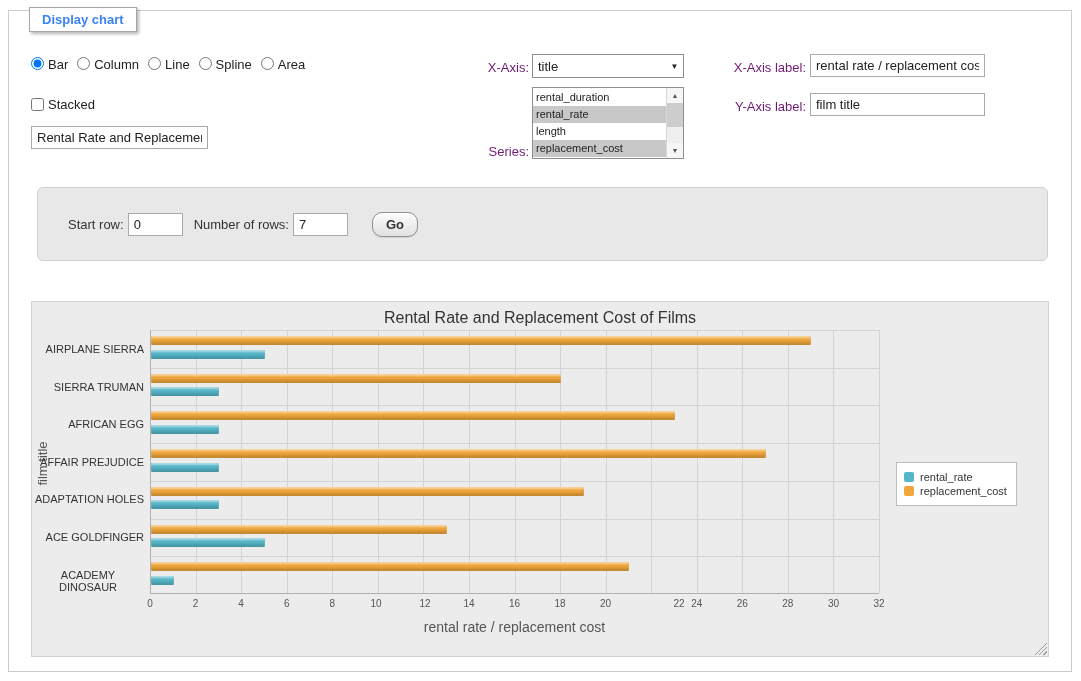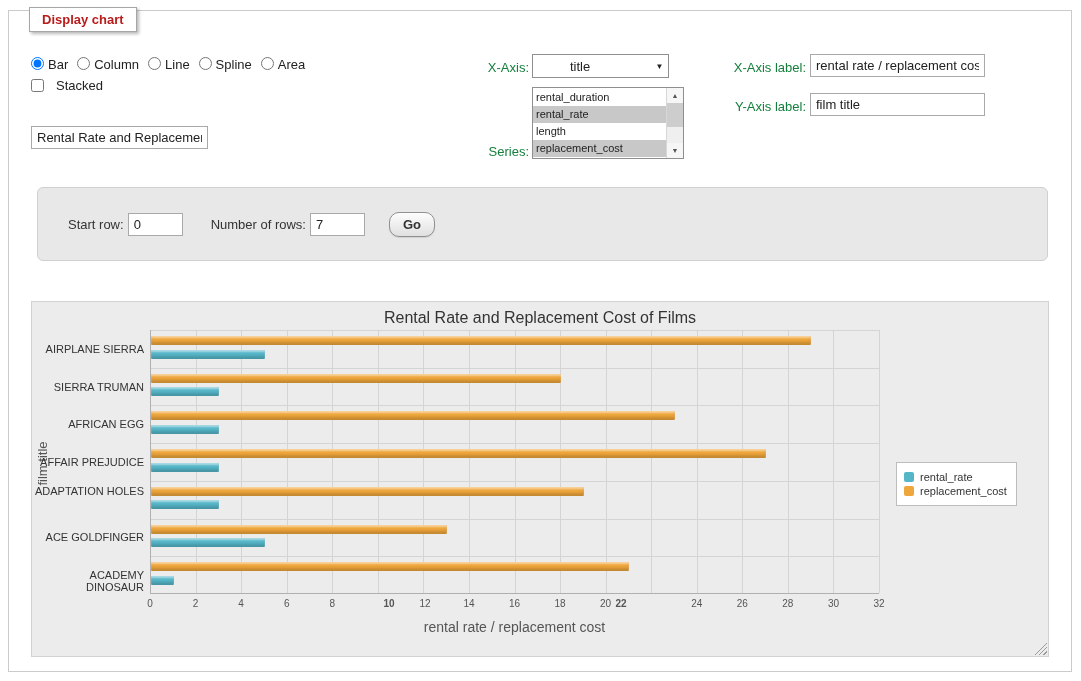--- a/index.html
+++ b/index.html
@@ -9,40 +9,40 @@
     background:#fff; color:#222;
     font-family:"Liberation Sans", sans-serif; font-size:13px;
   }
   .frame {
     position:absolute; left:8px; top:10px; width:1064px; height:662px;
     border:1px solid #cbcbcb; background:#fff;
   }
   .legend-tab {
     position:absolute; left:20px; top:-4px; background:#fff;
     border:1px solid #a6a6a6; box-shadow:2px 2px 3px rgba(0,0,0,0.28);
-    padding:4px 12px; font-weight:bold; font-size:13px; color:#b91c1c; z-index:5;
+    padding:4px 12px; font-weight:bold; font-size:13px; color:#3b82f6; z-index:5;
   }
   
   .radio-row { position:absolute; left:22px; top:46px; display:flex; align-items:center; }
   .radio-row label { display:inline-flex; align-items:flex-start; margin-right:9px; cursor:pointer; }
   input[type=radio], input[type=checkbox] { margin:0 4px 0 0; }
-  .stacked-row { position:absolute; left:22px; top:67px; display:inline-flex; align-items:center; cursor:pointer;gap:8px; }
+  .stacked-row { position:absolute; left:22px; top:86px; display:inline-flex; align-items:center; cursor:pointer; }
   input[type=text] {
     border:1px solid #a9a9a9; height:23px; padding:2px 5px; background:#fff;
     font-family:"Liberation Sans",sans-serif; font-size:13px; color:#222;
   }
   .title-input { position:absolute; left:22px; top:115px; width:177px; }
-  .lbl { position:absolute; color:#15803d; }
+  .lbl { position:absolute; color:#701a75; }
   .lbl-xaxis       { left:420px; top:49px;  width:100px; text-align:right; }
   .lbl-series      { left:420px; top:133px; width:100px; text-align:right; }
   .lbl-xaxislabel  { left:640px; top:49px;  width:157px; text-align:right; }
   .lbl-yaxislabel  { left:640px; top:88px;  width:157px; text-align:right; }
   .select-box {
-    position:absolute; left:523px; top:43px; width:137px; height:24px;
-    border:1px solid #8f8f8f; background:#fff; display:flex; align-items:center; cursor:default;padding-left:32px;
+    position:absolute; left:523px; top:43px; width:152px; height:24px;
+    border:1px solid #8f8f8f; background:#fff; display:flex; align-items:center; cursor:default;
   }
   .select-text { flex:1; padding:0 5px; overflow:hidden; white-space:nowrap; }
   .select-arrow { width:17px; text-align:center; font-size:8px; color:#222; }
   .series-list {
     position:absolute; left:523px; top:76px; width:152px; height:72px;
     border:1px solid #8f8f8f; background:#fff; display:flex;
   }
   .series-options { flex:1; overflow:hidden; padding-top:1px; }
   .series-option { height:17px; line-height:17px; padding:0 3px; font-size:11px; white-space:nowrap; cursor:default; }
   .series-option.sel { background:#c8c8c8; }
@@ -53,21 +53,21 @@
   .input-xaxislabel { position:absolute; left:801px; top:43px; width:175px; }
   .input-yaxislabel { position:absolute; left:801px; top:82px; width:175px; }
   
   .rows-panel {
     position:absolute; left:28px; top:176px; width:1011px; height:74px;
     background:#e8e8e8; border:1px solid #d0d0d0; border-radius:6px;
     display:flex; align-items:center; padding-left:30px;
   }
   .rows-panel .fld-lbl { color:#333; margin-right:4px; }
   .small-input { width:55px; }
-  .ml { margin-left:28px; }
+  .ml { margin-left:11px; }
   .go-btn {
     margin-left:24px; padding:4px 13px;
     font-family:"Liberation Sans",sans-serif; font-size:13px; font-weight:bold; color:#333;
     background:linear-gradient(#fdfdfd,#e0e0e0); border:1px solid #909090; border-radius:10px;
     cursor:pointer; box-shadow:0 1px 1px rgba(0,0,0,0.1);
   }
   
   .chart-box {
     position:absolute; left:22px; top:290px; width:1018px; height:356px;
     background:#ececec; border:1px solid #d2d2d2;
@@ -226,34 +226,34 @@
         <div class="legend-row">
           <div class="legend-swatch" style="background: rgb(239, 166, 59);"></div>
           <div class="legend-label">replacement_cost</div>
         </div>
       </div>
     <div class="resize-handle"></div>
   <div class="cat-label" style="top: 40.8571px;">AIRPLANE SIERRA</div>
       <div class="cat-label" style="top: 78.5714px;">SIERRA TRUMAN</div>
       <div class="cat-label" style="top: 116.286px;">AFRICAN EGG</div>
       <div class="cat-label" style="top: 154px;">AFFAIR PREJUDICE</div>
-      <div class="cat-label" style="top: 183px;">ADAPTATION HOLES</div>
+      <div class="cat-label" style="top: 191px;">ADAPTATION HOLES</div>
       <div class="cat-label" style="top: 229.429px;">ACE GOLDFINGER</div>
-      <div class="cat-label" style="top: 267.143px;">ACADEMY DINOSAUR</div>
+      <div class="cat-label" style="top: 267.143px; text-align: center;">ACADEMY DINOSAUR</div>
       <div class="x-tick" style="left: 103px;">0</div>
       <div class="x-tick" style="left: 148.562px;">2</div>
       <div class="x-tick" style="left: 194.125px;">4</div>
       <div class="x-tick" style="left: 239.688px;">6</div>
       <div class="x-tick" style="left: 285.25px;">8</div>
-      <div class="x-tick" style="left: 342px; font-weight: bold;">10</div>
+      <div class="x-tick" style="left: 329px;">10</div>
       <div class="x-tick" style="left: 378px;">12</div>
       <div class="x-tick" style="left: 421.938px;">14</div>
       <div class="x-tick" style="left: 467.5px;">16</div>
       <div class="x-tick" style="left: 513.062px;">18</div>
       <div class="x-tick" style="left: 558.625px;">20</div>
-      <div class="x-tick" style="left: 574px; font-weight: bold;">22</div>
+      <div class="x-tick" style="left: 632px;">22</div>
       <div class="x-tick" style="left: 649.75px;">24</div>
       <div class="x-tick" style="left: 695.312px;">26</div>
       <div class="x-tick" style="left: 740.875px;">28</div>
       <div class="x-tick" style="left: 786.438px;">30</div>
       <div class="x-tick" style="left: 832px;">32</div>
     </div>
 </div>
 
 </body></html>

